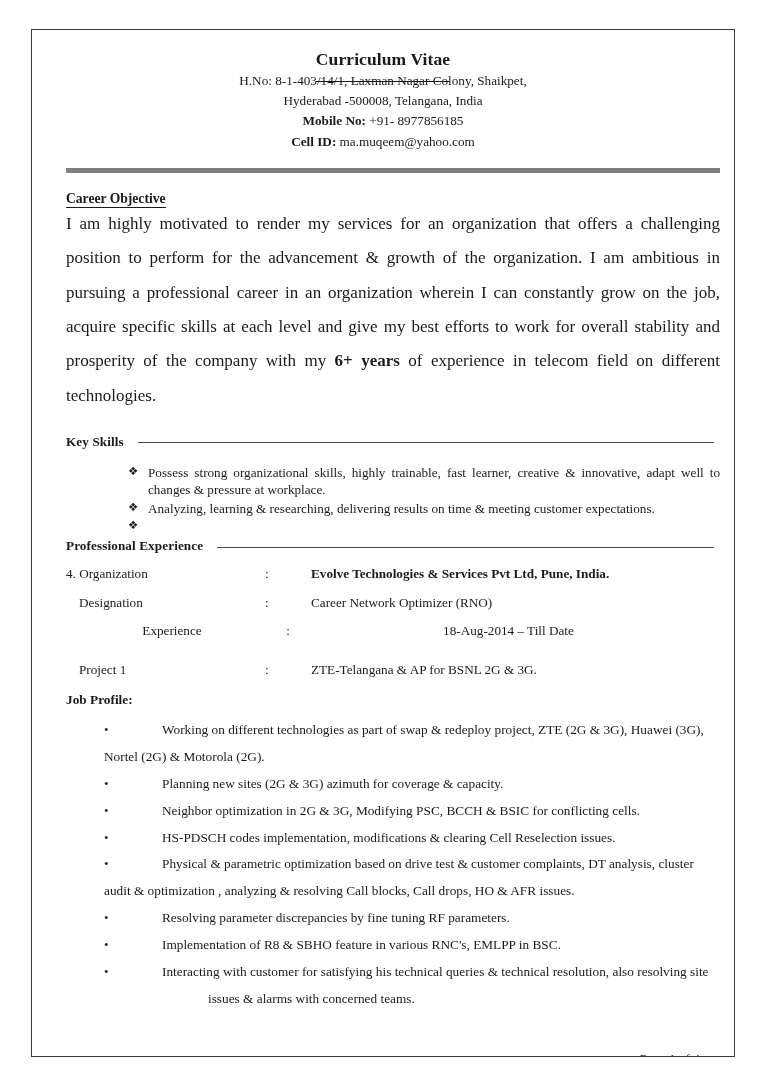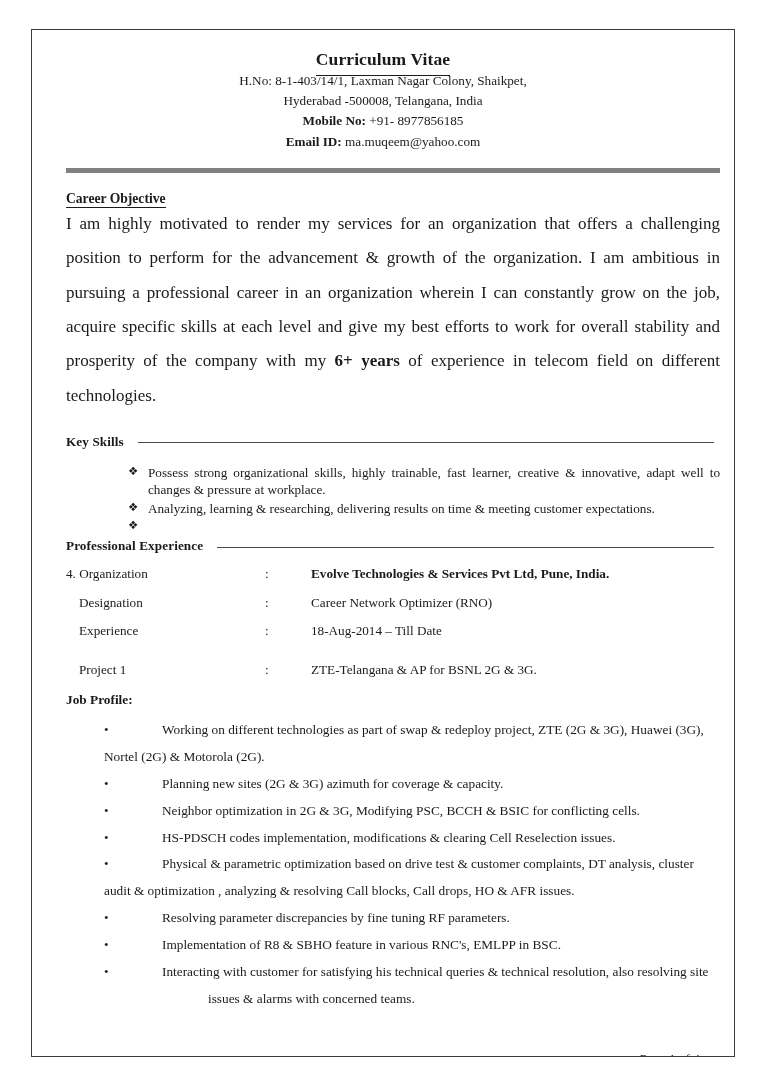--- a/index.html
+++ b/index.html
@@ -37,21 +37,21 @@
   
   .doc-title {
     text-align: center;
     font-size: 17.5px;
     font-weight: bold;
     margin: 19px 0 0 0;
     letter-spacing: .1px;
   }
   .doc-title span {
     border-bottom: 1.4px solid #1a1a1a;
-    padding-bottom: 6px;
+    padding-bottom: 12px;
   }
   .person-name {
     text-align: center;
     font-weight: bold;
     font-size: 13.4px;
     margin-top: 21px;
     letter-spacing: .2px;
   }
   .addr-line {
     text-align: center;
@@ -143,21 +143,21 @@
     padding: 0 0 11px 0;
     vertical-align: top;
     line-height: 1.3;
   }
   table.exp td.k { width: 186px; }
   table.exp td.c { width: 46px; }
   table.exp td.v { }
   table.exp tr.first td.k { padding-left: 0px; }
   table.exp td.k.ind { padding-left: 13px; }
   table.exp td.v.b { font-weight: bold; }
-  table.exp tr.gap td { padding-bottom: 22px; }
+  table.exp tr.gap td { padding-bottom: 22px; text-align: center; }
 
   
   .jp-title {
     font-weight: bold;
     font-size: 13.3px;
     margin-top: 3px;
   }
   ul.jobprofile {
     list-style: none;
     margin: 9px 0 0 0;
@@ -199,21 +199,21 @@
       <span>Curriculum Vitae </span>
     </div>
 
     
     <div class="addr-line">H.No: 8-1-403/14/1, Laxman Nagar Colony, Shaikpet,</div>
     <div class="addr-line">Hyderabad -500008, Telangana, India</div>
     <div class="addr-line">
       <span class="lbl">Mobile No:</span><span> +91- 8977856185</span>
     </div>
     <div class="addr-line">
-      <span class="lbl">Email ID:</span><span> ma.muqeem@yahoo.com</span>
+      <span class="lbl">Cell ID:</span><span> ma.muqeem@yahoo.com</span>
     </div>
 
     <div class="gray-bar"></div>
 
     
     <div class="sec-underline">
       <span>Career Objective </span>
     </div>
     <div class="objective"><span>I am highly motivated to render my services for an organization that offers a challenging position to perform for the advancement &amp; growth of the organization. I am ambitious in pursuing a professional career in an organization wherein I can constantly grow on the job, acquire specific skills at each level and give my best efforts to work for overall stability and prosperity of the company with my </span><b>6+ years</b><span> of experience in telecom field on different technologies.</span></div>
 

